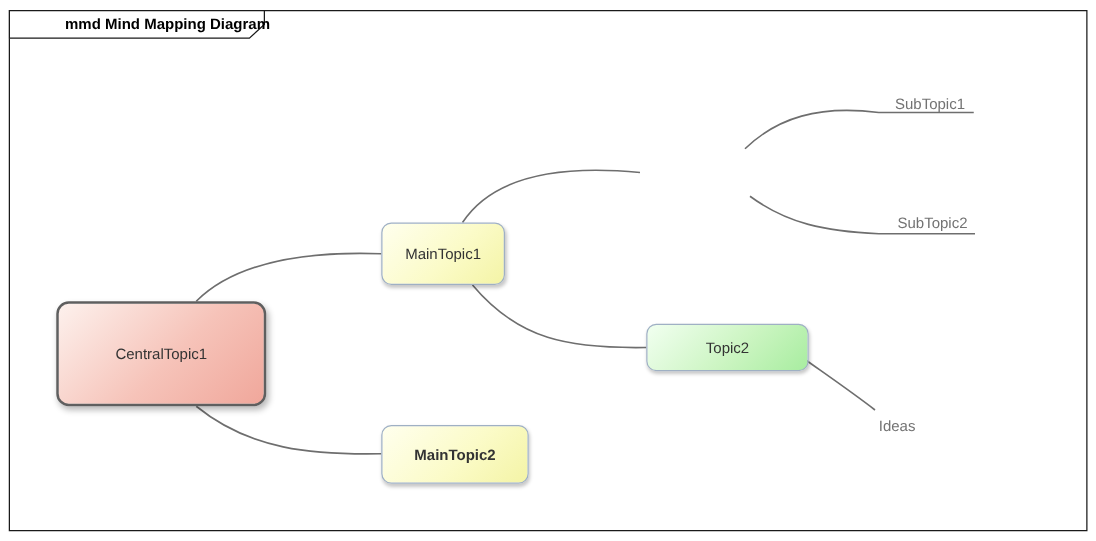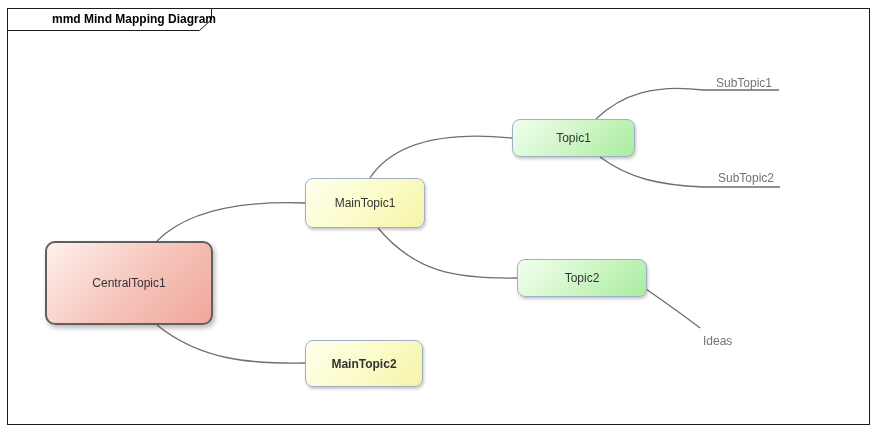--- a/index.html
+++ b/index.html
@@ -54,21 +54,21 @@
     border-radius: 10px;
     background: linear-gradient(135deg, #fdf1ed 0%, #f6c3b9 55%, #f0a79b 100%);
     box-shadow: 2px 3px 5px rgba(0,0,0,0.28);
   }
   .node-main {
     border: 1px solid #9fb0c4;
     border-radius: 8px;
     background: linear-gradient(135deg, #ffffee 0%, #fbfbc8 55%, #f4f4a6 100%);
     box-shadow: 1px 2px 3px rgba(0,0,0,0.22);
   }
-  .node-main1 { left: 305px; top: 178px; width: 120px; height: 50px; }
+  .node-main1 { left: 305px; top: 178px; width: 99px; height: 50px; }
   .node-main2 { left: 305px; top: 340px; width: 118px; height: 47px; font-weight: bold; }
   .node-topic {
     border: 1px solid #9fb0c4;
     border-radius: 8px;
     background: linear-gradient(135deg, #f1fff0 0%, #ccf5c2 55%, #a8eda0 100%);
     box-shadow: 1px 2px 3px rgba(0,0,0,0.22);
   }
   .node-topic1 { left: 512px; top: 119px; width: 123px; height: 38px; }
   .node-topic2 { left: 517px; top: 259px; width: 130px; height: 38px; }
   .leaf-label {
@@ -113,23 +113,20 @@
   </div>
 
   <div class="node node-main node-main1">
     <span>MainTopic1</span>
   </div>
 
   <div class="node node-main node-main2">
     <span>MainTopic2</span>
   </div>
 
-  <div class="node node-topic node-topic1">
-    <span>Topic1</span>
-  </div>
 
   <div class="node node-topic node-topic2">
     <span>Topic2</span>
   </div>
 
   <div class="leaf-label leaf-sub1">SubTopic1</div>
   <div class="leaf-label leaf-sub2">SubTopic2</div>
   <div class="leaf-label leaf-ideas">Ideas</div>
 
 </div>

